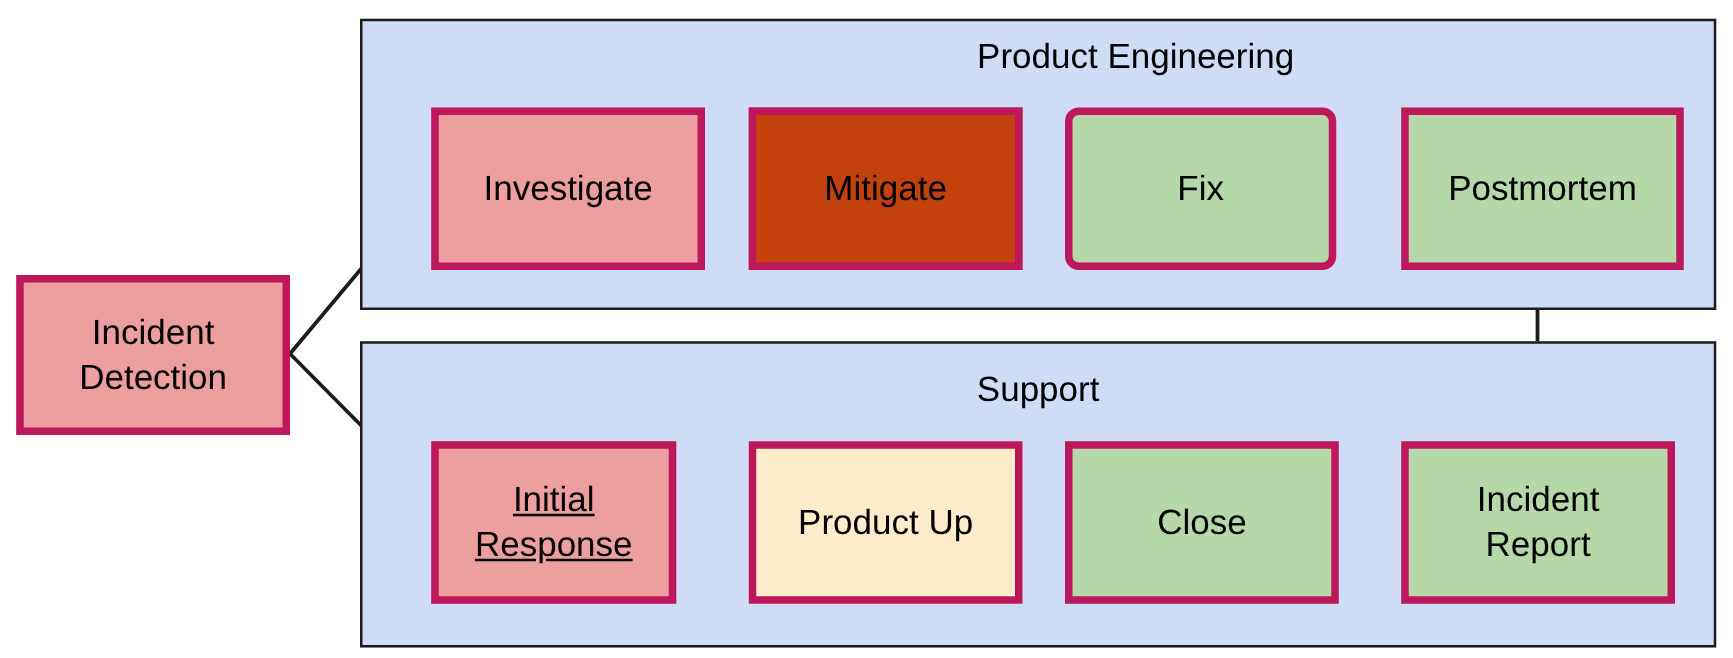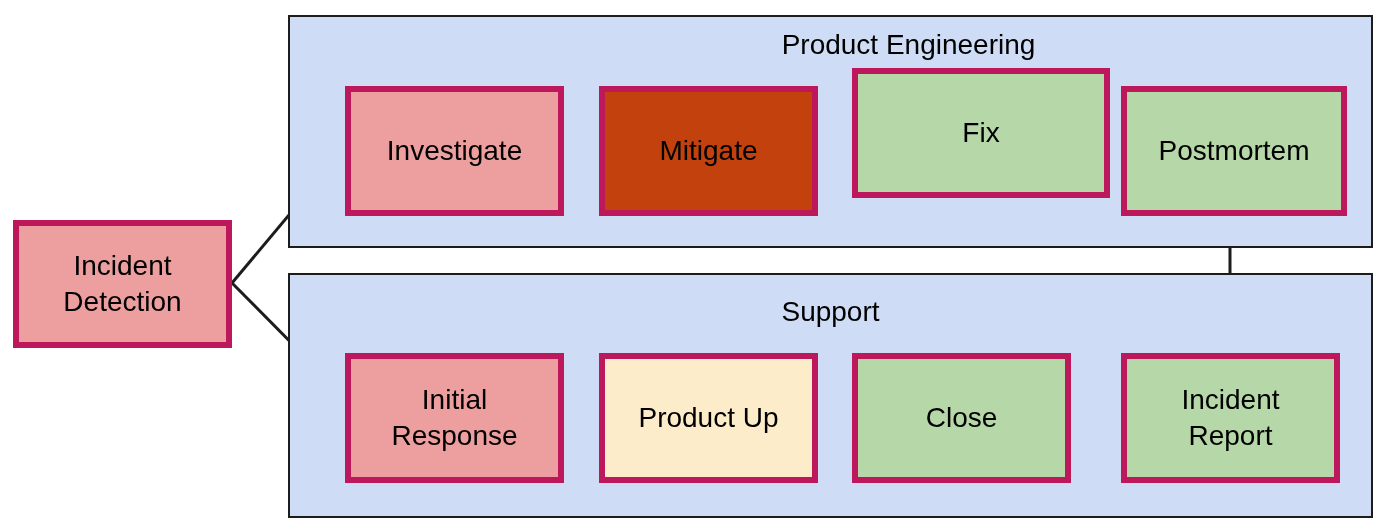--- a/index.html
+++ b/index.html
@@ -82,25 +82,25 @@
   <div class="node node-red" style="left: 13px; top: 220px; width: 219px; height: 128px; background: rgb(236, 159, 158);">
     <span>Incident
 Detection</span>
   </div>
 
   <div id="lane-layer">
       <div class="swimlane" style="left: 288px; top: 15px; width: 1085px; height: 233px; background: rgb(207, 220, 245);"></div>
       <div class="swimlane-title" style="top: 28px; left: 288px; width: 1153px; position: absolute; padding-left: 44px;">Product Engineering</div>
       <div class="node" style="left: 345px; top: 86px; width: 219px; height: 130px; background: rgb(236, 159, 158);"><span>Investigate</span></div>
       <div class="node" style="left: 599px; top: 86px; width: 219px; height: 130px; background: #c2410c;"><span>Mitigate</span></div>
-      <div class="node" style="left: 852px; top: 68px; width: 258px; height: 130px; background: rgb(182, 215, 168);"><span>Fix</span></div>
+      <div class="node" style="left: 852px; top: 86px; width: 217px; height: 130px; background: rgb(182, 215, 168); border-radius: 11px;"><span>Fix</span></div>
       <div class="node" style="left: 1121px; top: 86px; width: 226px; height: 130px; background: rgb(182, 215, 168);"><span>Postmortem</span></div>
       <div class="swimlane" style="left: 288px; top: 273px; width: 1085px; height: 245px; background: rgb(207, 220, 245);"></div>
       <div class="swimlane-title" style="top: 295px; left: 288px; width: 1085px; position: absolute;">Support</div>
-      <div class="node" style="left: 345px; top: 353px; width: 219px; height: 130px; background: rgb(236, 159, 158);"><span>Initial
+      <div class="node" style="left: 345px; top: 353px; width: 196px; height: 130px; background: rgb(236, 159, 158); text-decoration: underline;"><span>Initial
 Response</span></div>
       <div class="node" style="left: 599px; top: 353px; width: 219px; height: 130px; background: rgb(253, 236, 202);"><span>Product Up</span></div>
       <div class="node" style="left: 852px; top: 353px; width: 219px; height: 130px; background: rgb(182, 215, 168);"><span>Close</span></div>
       <div class="node" style="left: 1121px; top: 353px; width: 219px; height: 130px; background: rgb(182, 215, 168);"><span>Incident
 Report</span></div>
     </div>
 
 </div>
 
 </body></html>

